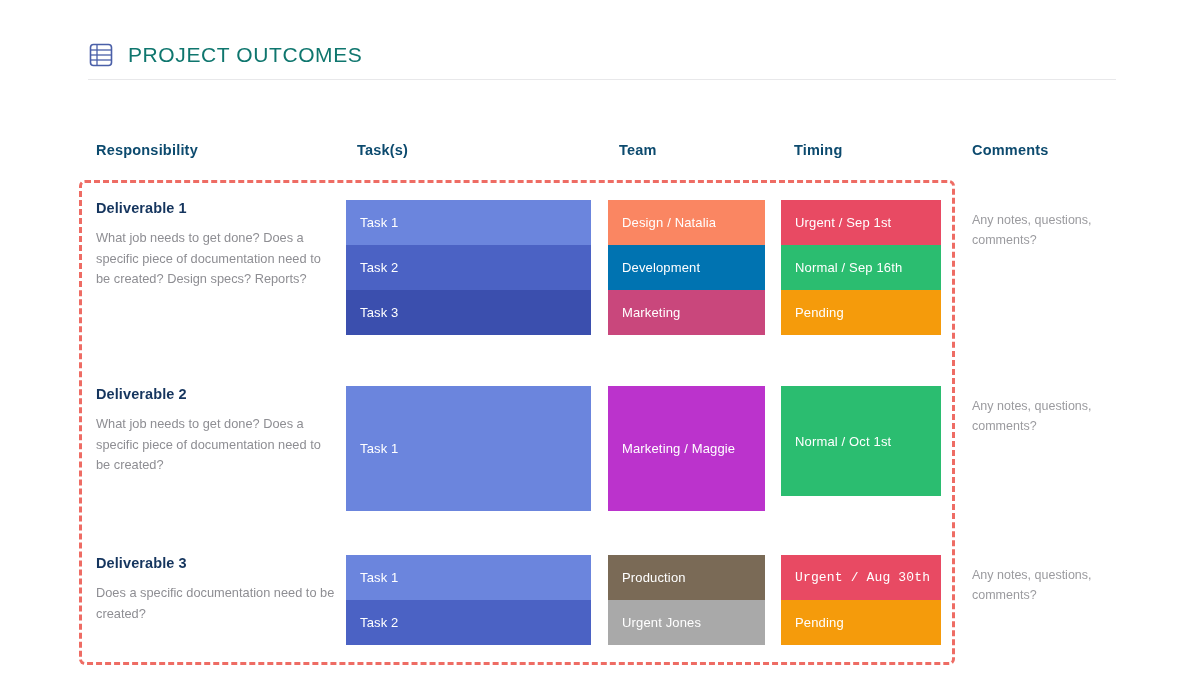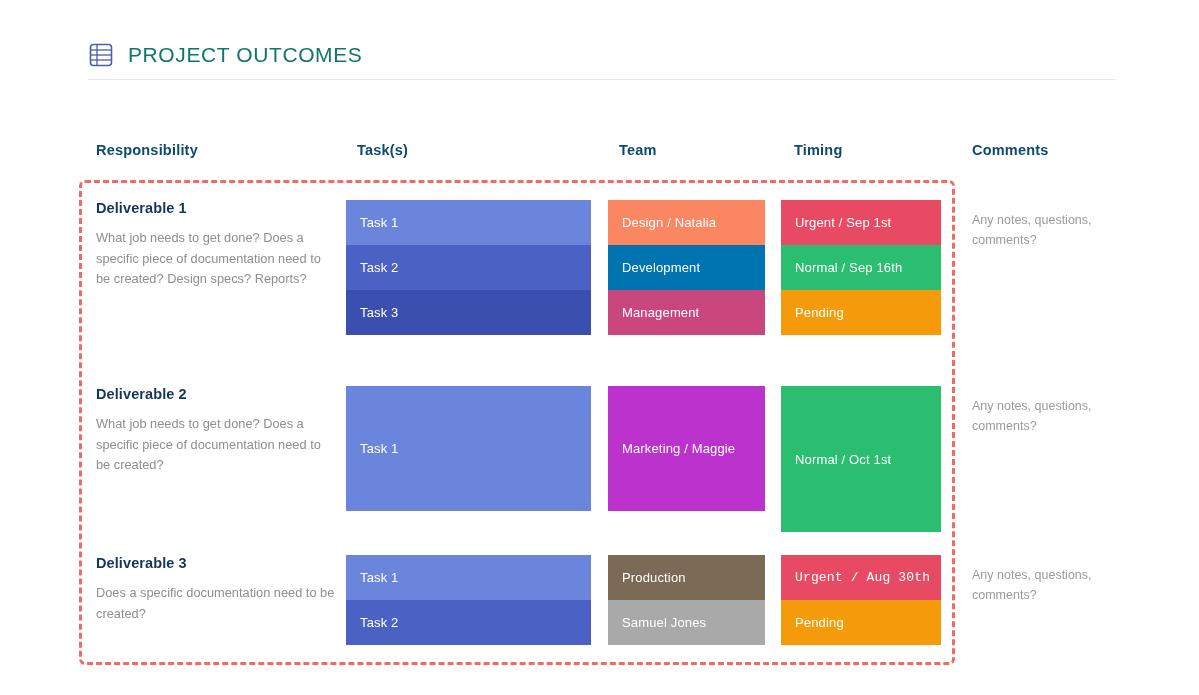--- a/index.html
+++ b/index.html
@@ -179,21 +179,21 @@
       <div class="block-stack">
         <div class="block" style="background-color: rgb(107, 133, 221); height: 45px;">Task 1</div>
         <div class="block" style="background-color: rgb(75, 98, 196); height: 45px;">Task 2</div>
         <div class="block" style="background-color: rgb(59, 79, 174); height: 45px;">Task 3</div>
       </div>
     </div>
     <div class="cell cell-team">
       <div class="block-stack">
         <div class="block" style="background-color: rgb(250, 134, 98); height: 45px;">Design / Natalia</div>
         <div class="block" style="background-color: rgb(0, 115, 177); height: 45px;">Development</div>
-        <div class="block" style="background-color: rgb(201, 71, 124); height: 45px;">Management</div>
+        <div class="block" style="background-color: rgb(201, 71, 124); height: 45px;">Marketing</div>
       </div>
     </div>
     <div class="cell cell-timing">
       <div class="block-stack">
         <div class="block" style="background-color: rgb(232, 74, 99); height: 45px;">Urgent / Sep 1st</div>
         <div class="block" style="background-color: rgb(43, 189, 112); height: 45px;">Normal / Sep 16th</div>
         <div class="block" style="background-color: rgb(245, 155, 11); height: 45px;">Pending</div>
       </div>
     </div>
     <div class="cell cell-comments">
@@ -211,21 +211,21 @@
         <div class="block" style="background-color: rgb(107, 133, 221); height: 125px;">Task 1</div>
       </div>
     </div>
     <div class="cell cell-team">
       <div class="block-stack">
         <div class="block" style="background-color: rgb(187, 51, 204); height: 125px;">Marketing / Maggie</div>
       </div>
     </div>
     <div class="cell cell-timing">
       <div class="block-stack">
-        <div class="block" style="background-color: rgb(43, 189, 112); height: 146px;">Normal / Oct 1st</div>
+        <div class="block" style="background-color: rgb(43, 189, 112); height: 110px;">Normal / Oct 1st</div>
       </div>
     </div>
     <div class="cell cell-comments">
       <p class="comments-text">Any notes, questions, comments?</p>
     </div>
   </div>
 
   <div class="row row-3">
     <div class="cell cell-responsibility">
       <p class="deliverable-title">Deliverable 3</p>
@@ -233,21 +233,21 @@
     </div>
     <div class="cell cell-tasks">
       <div class="block-stack">
         <div class="block" style="background-color: rgb(107, 133, 221); height: 45px;">Task 1</div>
         <div class="block" style="background-color: rgb(75, 98, 196); height: 45px;">Task 2</div>
       </div>
     </div>
     <div class="cell cell-team">
       <div class="block-stack">
         <div class="block" style="background-color: rgb(122, 106, 86); height: 45px;">Production</div>
-        <div class="block" style="background-color: rgb(169, 169, 169); height: 45px;">Samuel Jones</div>
+        <div class="block" style="background-color: rgb(169, 169, 169); height: 45px;">Urgent Jones</div>
       </div>
     </div>
     <div class="cell cell-timing">
       <div class="block-stack">
         <div class="block" style="background-color: rgb(232, 74, 99); height: 45px; font-family: Liberation Mono, monospace;">Urgent / Aug 30th</div>
         <div class="block" style="background-color: rgb(245, 155, 11); height: 45px;">Pending</div>
       </div>
     </div>
     <div class="cell cell-comments">
       <p class="comments-text">Any notes, questions, comments?</p>

